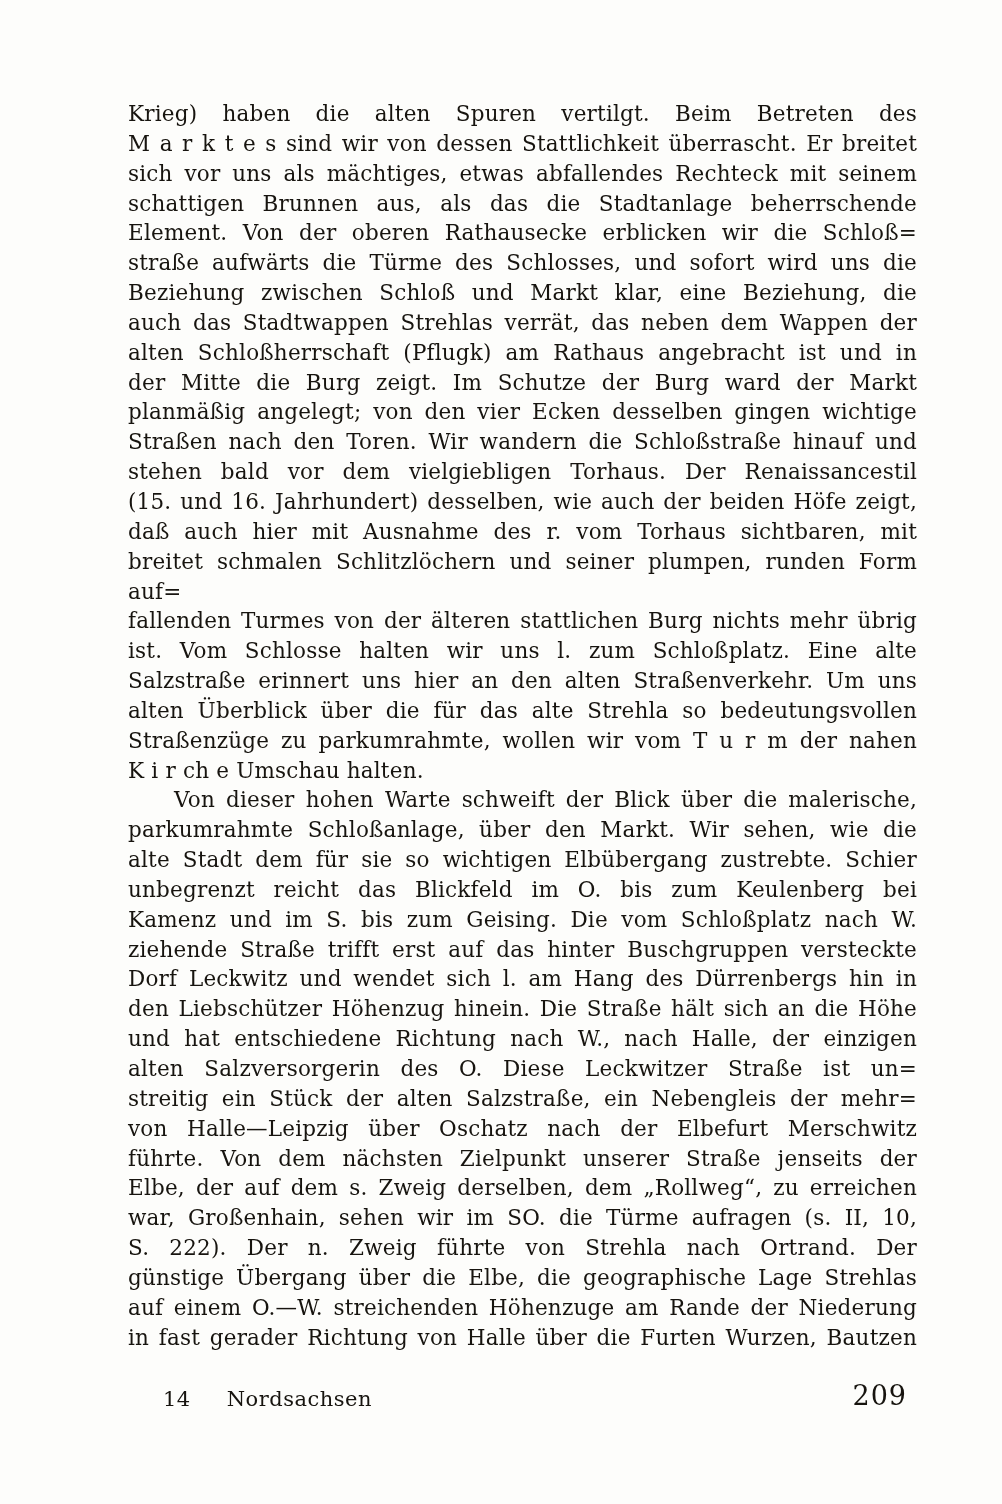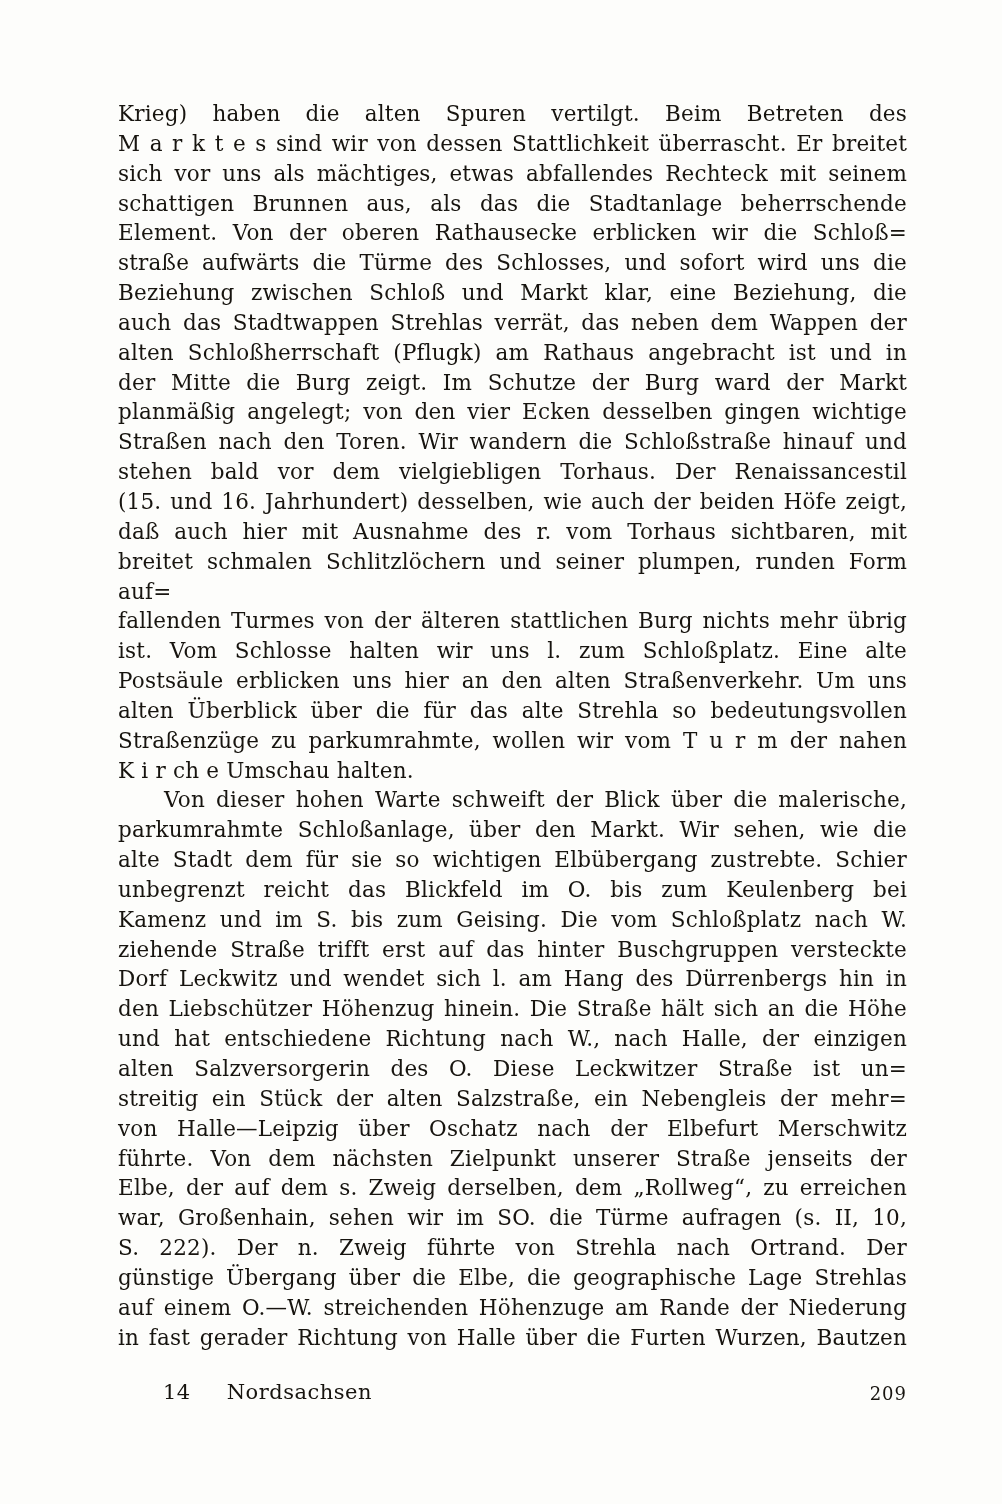--- a/index.html
+++ b/index.html
@@ -8,21 +8,21 @@
     width: 1002px;
     height: 1504px;
     margin: 0 auto;
     background: #fdfdfb;
     color: #17140f;
     font-family: "DejaVu Serif", serif;
     overflow: hidden;
   }
   .text-block {
     position: absolute;
-    left: 118px;
+    left: 128px;
     top: 99px;
     width: 789px;
   }
   .line {
     font-size: 21.5px;
     line-height: 29.85px;
     letter-spacing: 0.2px;
     text-align: justify;
     text-align-last: justify;
     white-space: normal;
@@ -45,21 +45,21 @@
     font-size: 21px;
     letter-spacing: 0.5px;
   }
   .running-title {
     margin-left: 36px;
     font-size: 21px;
     letter-spacing: 0.5px;
   }
   .page-number {
     margin-left: auto;
-    font-size: 18px;
+    font-size: 27px;
     letter-spacing: 1px;
   }
 </style>
 </head>
 <body>
 
 <div class="page">
 
   <main class="text-block">
 
@@ -75,21 +75,21 @@
         <div class="line">alten Schloßherrschaft (Pflugk) am Rathaus angebracht ist und in</div>
         <div class="line">der Mitte die Burg zeigt.  Im Schutze der Burg ward der Markt</div>
         <div class="line">planmäßig angelegt; von den vier Ecken desselben gingen wichtige</div>
         <div class="line">Straßen nach den Toren.  Wir wandern die Schloßstraße hinauf und</div>
         <div class="line">stehen bald vor dem vielgiebligen Torhaus.  Der Renaissancestil</div>
         <div class="line">(15. und 16. Jahrhundert) desselben, wie auch der beiden Höfe zeigt,</div>
         <div class="line">daß auch hier mit Ausnahme des r. vom Torhaus sichtbaren, mit</div>
         <div class="line">breitet schmalen Schlitzlöchern und seiner plumpen, runden Form auf=</div>
         <div class="line">fallenden Turmes von der älteren stattlichen Burg nichts mehr übrig</div>
         <div class="line">ist.  Vom Schlosse halten wir uns l. zum Schloßplatz.  Eine alte</div>
-        <div class="line">Postsäule erblicken uns hier an den alten Straßenverkehr.  Um uns</div>
+        <div class="line">Salzstraße erinnert uns hier an den alten Straßenverkehr.  Um uns</div>
         <div class="line">alten Überblick über die für das alte Strehla so bedeutungsvollen</div>
         <div class="line">Straßenzüge zu parkumrahmte, wollen wir vom T u r m der nahen</div>
       </section>
 
     <div class="line para-end">K i r ch e Umschau halten.</div>
 
     <section class="para-2">
         <div class="line">Von dieser hohen Warte schweift der Blick über die malerische,</div>
         <div class="line">parkumrahmte Schloßanlage, über den Markt.  Wir sehen, wie die</div>
         <div class="line">alte Stadt dem für sie so wichtigen Elbübergang zustrebte.  Schier</div>

